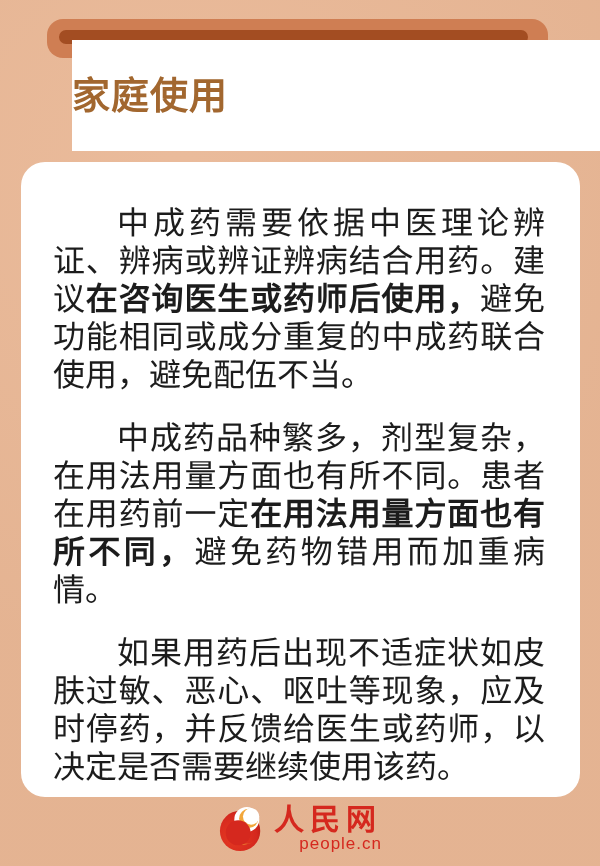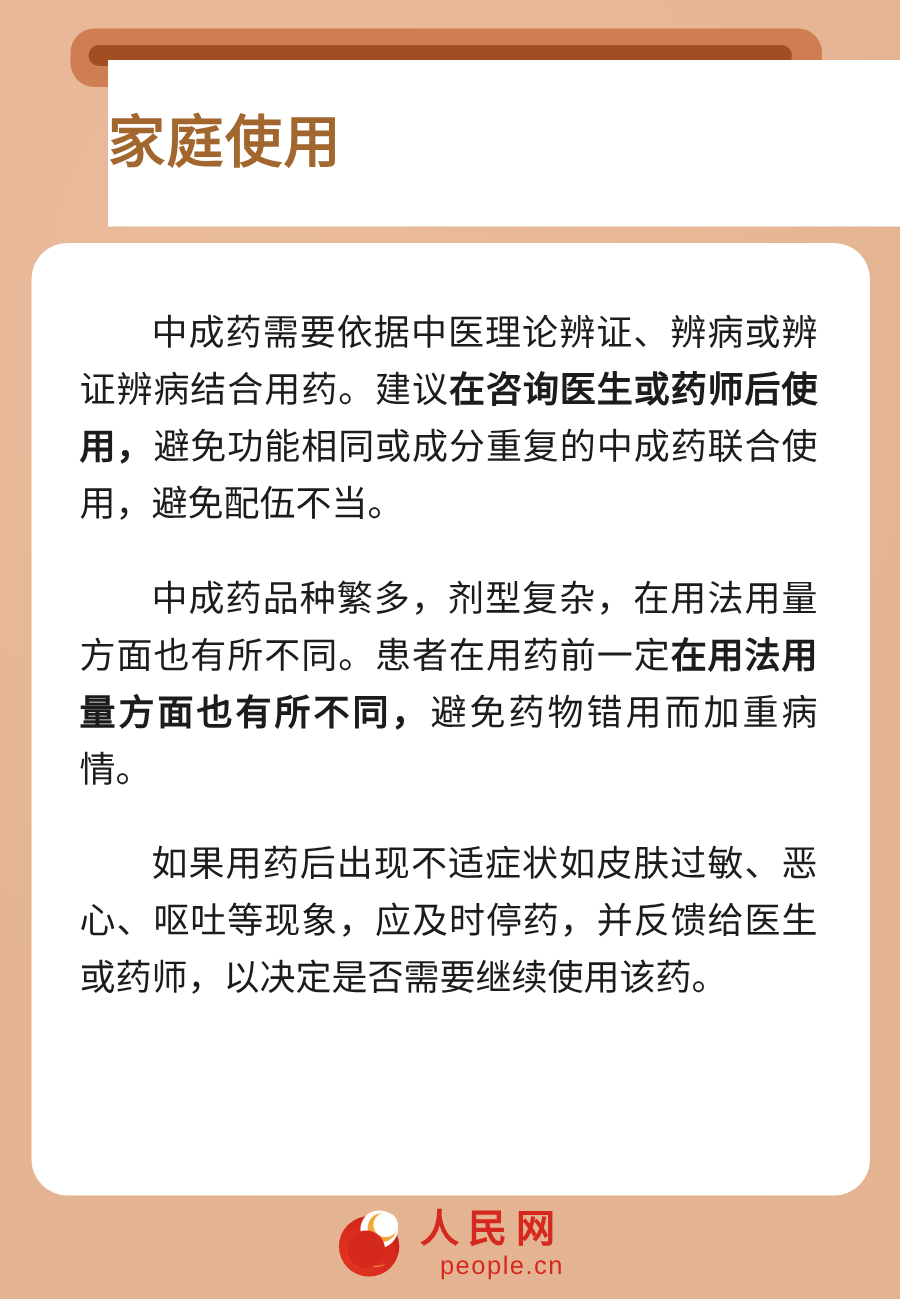--- a/index.html
+++ b/index.html
@@ -49,40 +49,40 @@
     width: 559px; height: 635px;
     background: var(--card, #ffffff);
     border-radius: 24px;
     box-sizing: border-box;
     padding: 42px 35px 0 32px;
     overflow: hidden;
   }
   .paragraphs { width: 100%; }
   .para {
     margin: 0 0 25px 0;
-    font-size: 24px;
+    font-size: 32px;
     line-height: 38px;
     color: var(--text-color, #1c1c1c);
     text-align: justify;
     text-justify: inter-ideograph;
     text-indent: 2em;
     word-break: break-all;
   }
   .para .bold { font-weight: bold; }
   
   .footer {
     position: absolute; left: 300px; top: 805px;
     transform: translateX(-50%);
     display: flex; align-items: center; gap: 8px;
   }
   .swirl { width: 48px; height: 48px; flex: 0 0 auto; }
   .brand-col { display: flex; flex-direction: column; align-items: center; }
   .brand {
     color: var(--brand-red, #d5281e);
-    font-size: 26px; font-weight: bold;
+    font-size: 30px; font-weight: bold;
     letter-spacing: 6px; line-height: 30px;
     white-space: nowrap;
     font-family: "Liberation Serif", serif;
   }
   .domain {
     color: var(--brand-red, #d5281e);
     font-size: 17px; font-weight: normal;
     line-height: 18px; letter-spacing: 1px;
     align-self: flex-end;
   }

